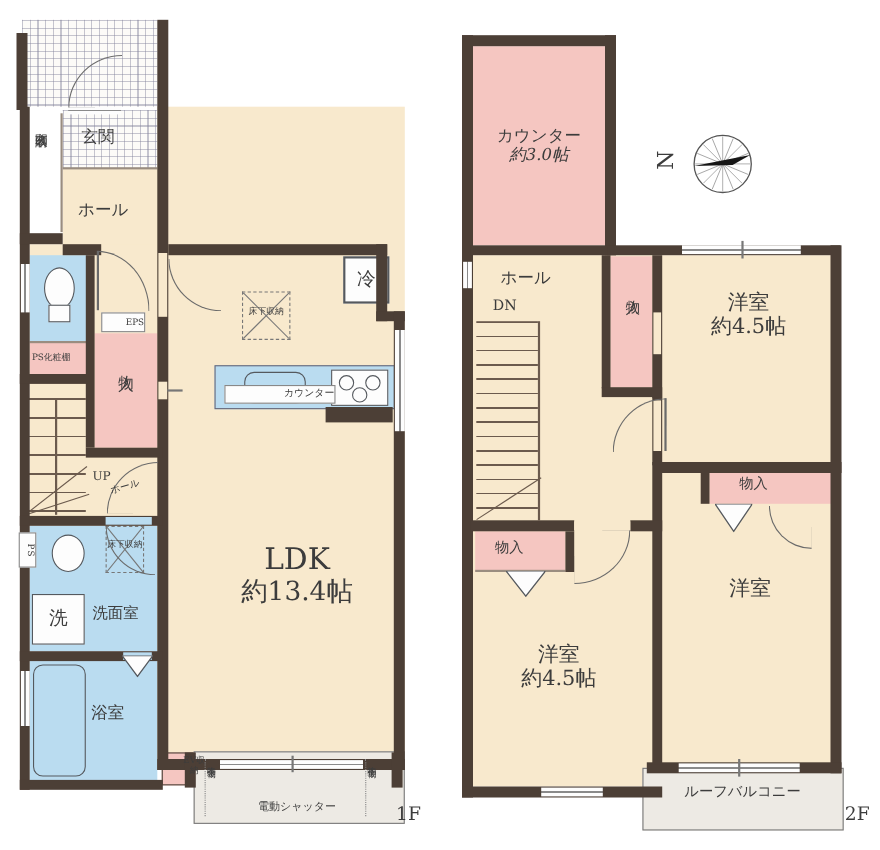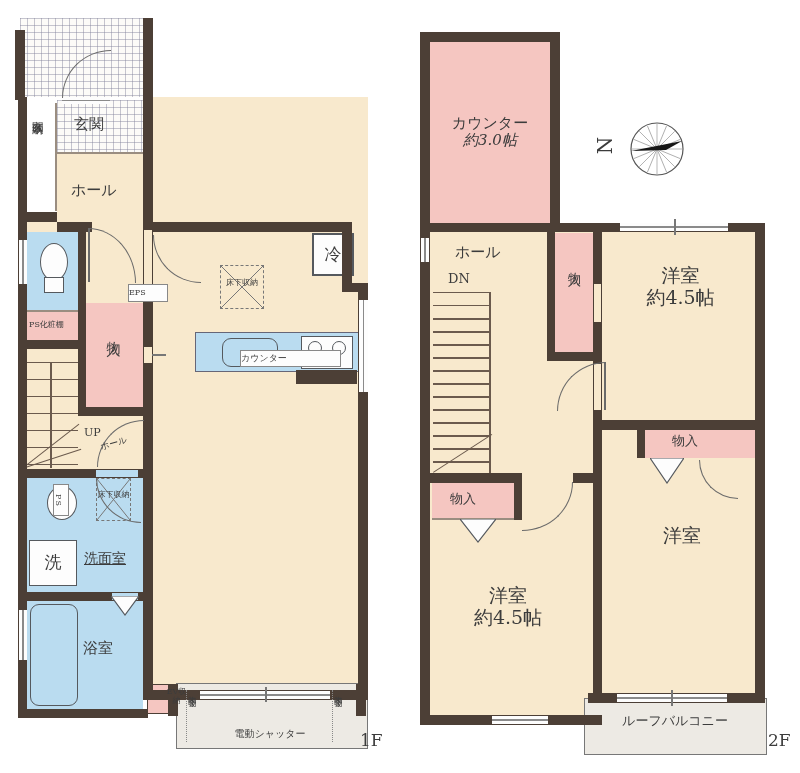--- a/index.html
+++ b/index.html
@@ -31,21 +31,21 @@
   .hatch{background-color:#fcfbf8;z-index:2;
     background-image:repeating-linear-gradient(to right,rgba(130,130,155,.45) 0 1px,transparent 1px 7px),
                      repeating-linear-gradient(to bottom,rgba(130,130,155,.45) 0 1px,transparent 1px 7px);}
   .treads1{z-index:2;background-image:repeating-linear-gradient(to bottom,#6b5a4d 0 1.5px,transparent 1.5px 17px);}
   .treads2{z-index:2;background-image:repeating-linear-gradient(to bottom,#6b5a4d 0 1.5px,transparent 1.5px 13px);}
   .dline{z-index:3;height:0;border-top:1.2px solid #6b5a4d;transform-origin:left top;}
   .dash{border:1.4px dashed #777;background:transparent;z-index:3;}
   .boxln{border:1.4px solid #55595e;background:#fdfdfd;z-index:3;}
   .ell{border:1.5px solid #55595e;background:#fdfdfd;border-radius:50%;z-index:3;}
   .rrect{border:1.5px solid #55595e;background:transparent;border-radius:9px;z-index:3;}
-  .smbox{border:1px solid #888;background:#fdfdfd;z-index:5;display:flex;align-items:center;justify-content:flex-start;margin-left:36px;}
+  .smbox{border:1px solid #888;background:#fdfdfd;z-index:5;display:flex;align-items:center;justify-content:flex-end;}
   .dotl{border-left:1.2px dotted #888;}
   svg{display:block;}
 </style>
 </head>
 <body>
 
 <div class="canvas">
 
   <div>
 
@@ -154,22 +154,24 @@
       </svg>
 
     <div class="abs lb" style="left:74px;top:116px;font-size:15px;">玄関</div>
     <div class="abs lb vtx" style="left:30px;top:112px;font-size:11px;height:95px;">玄関収納</div>
     <div class="abs lb" style="left:71px;top:182px;font-size:15px;">ホール</div>
     <div class="abs lb" style="left:29px;top:320px;font-size:8px;">PS化粧棚</div>
     <div class="abs lb vtx" style="left:106px;top:330px;font-size:14px;height:56px;">物入</div>
     <div class="abs lb" style="left:84px;top:427px;font-size:11px;">UP</div>
     <div class="abs lb" style="left:100px;top:438px;font-size:9px;transform:rotate(-16deg);">ホール</div>
     <div class="abs lb lbc" style="left:185px;top:493px;width:170px;">
-    </div>
-    <div class="abs lb" style="left:84px;top:550px;font-size:14px;text-decoration:underline;">洗面室</div>
+      <div style="font-size:27px;">LDK</div>
+      <div style="font-size:24px;">約13.4帖</div>
+    </div>
+    <div class="abs lb" style="left:84px;top:550px;font-size:14px;">洗面室</div>
     <div class="abs lb" style="left:83px;top:640px;font-size:15px;">浴室</div>
     <div class="abs lb lbc" style="left:164px;top:687px;width:25px;font-size:8px;z-index:6;">EV収納</div>
     <div class="abs lb vtx dotl" style="left:186px;top:690px;font-size:8px;height:52px;">物干金物</div>
     <div class="abs lb vtx dotl" style="left:332px;top:690px;font-size:8px;height:52px;">物干金物</div>
     <div class="abs lb lbc" style="left:225px;top:728px;width:90px;font-size:10px;">電動シャッター</div>
     <div class="abs lb" style="left:360px;top:731px;font-size:17px;">1F</div>
   </div>
 
   <div>
 

